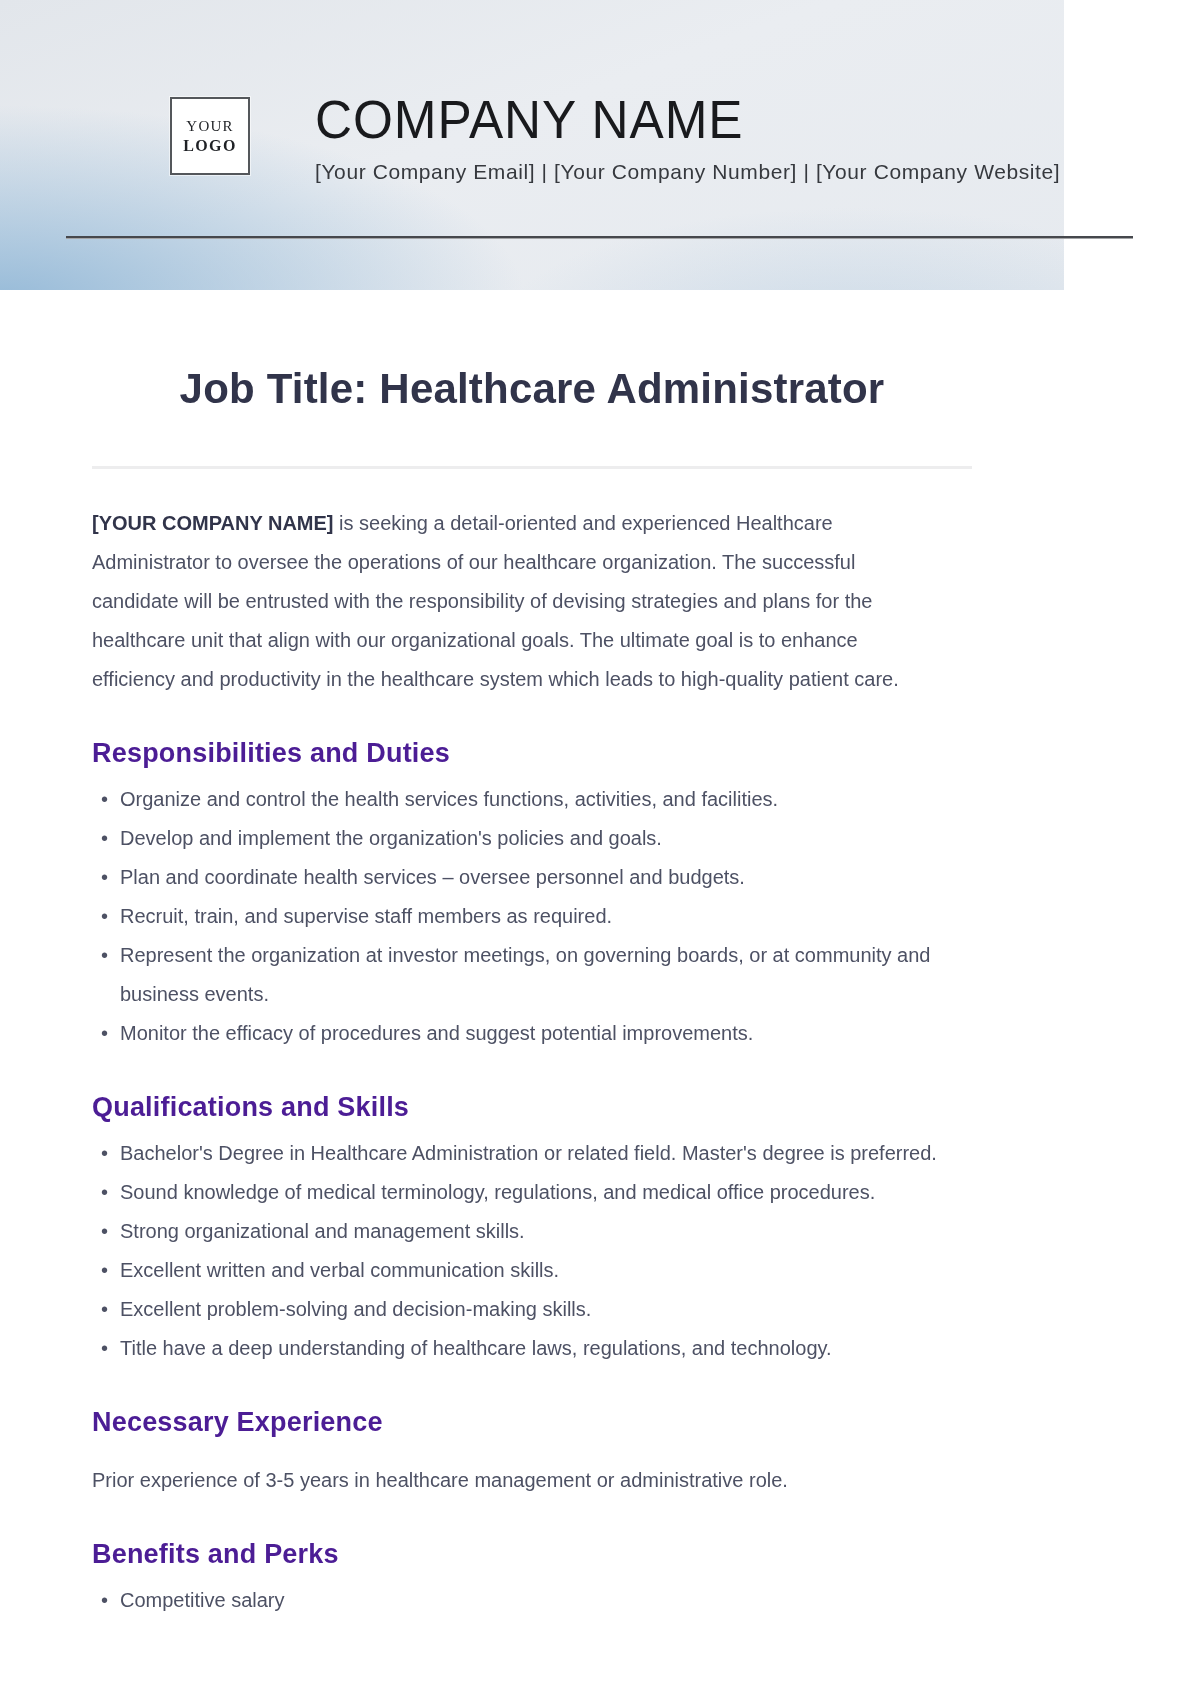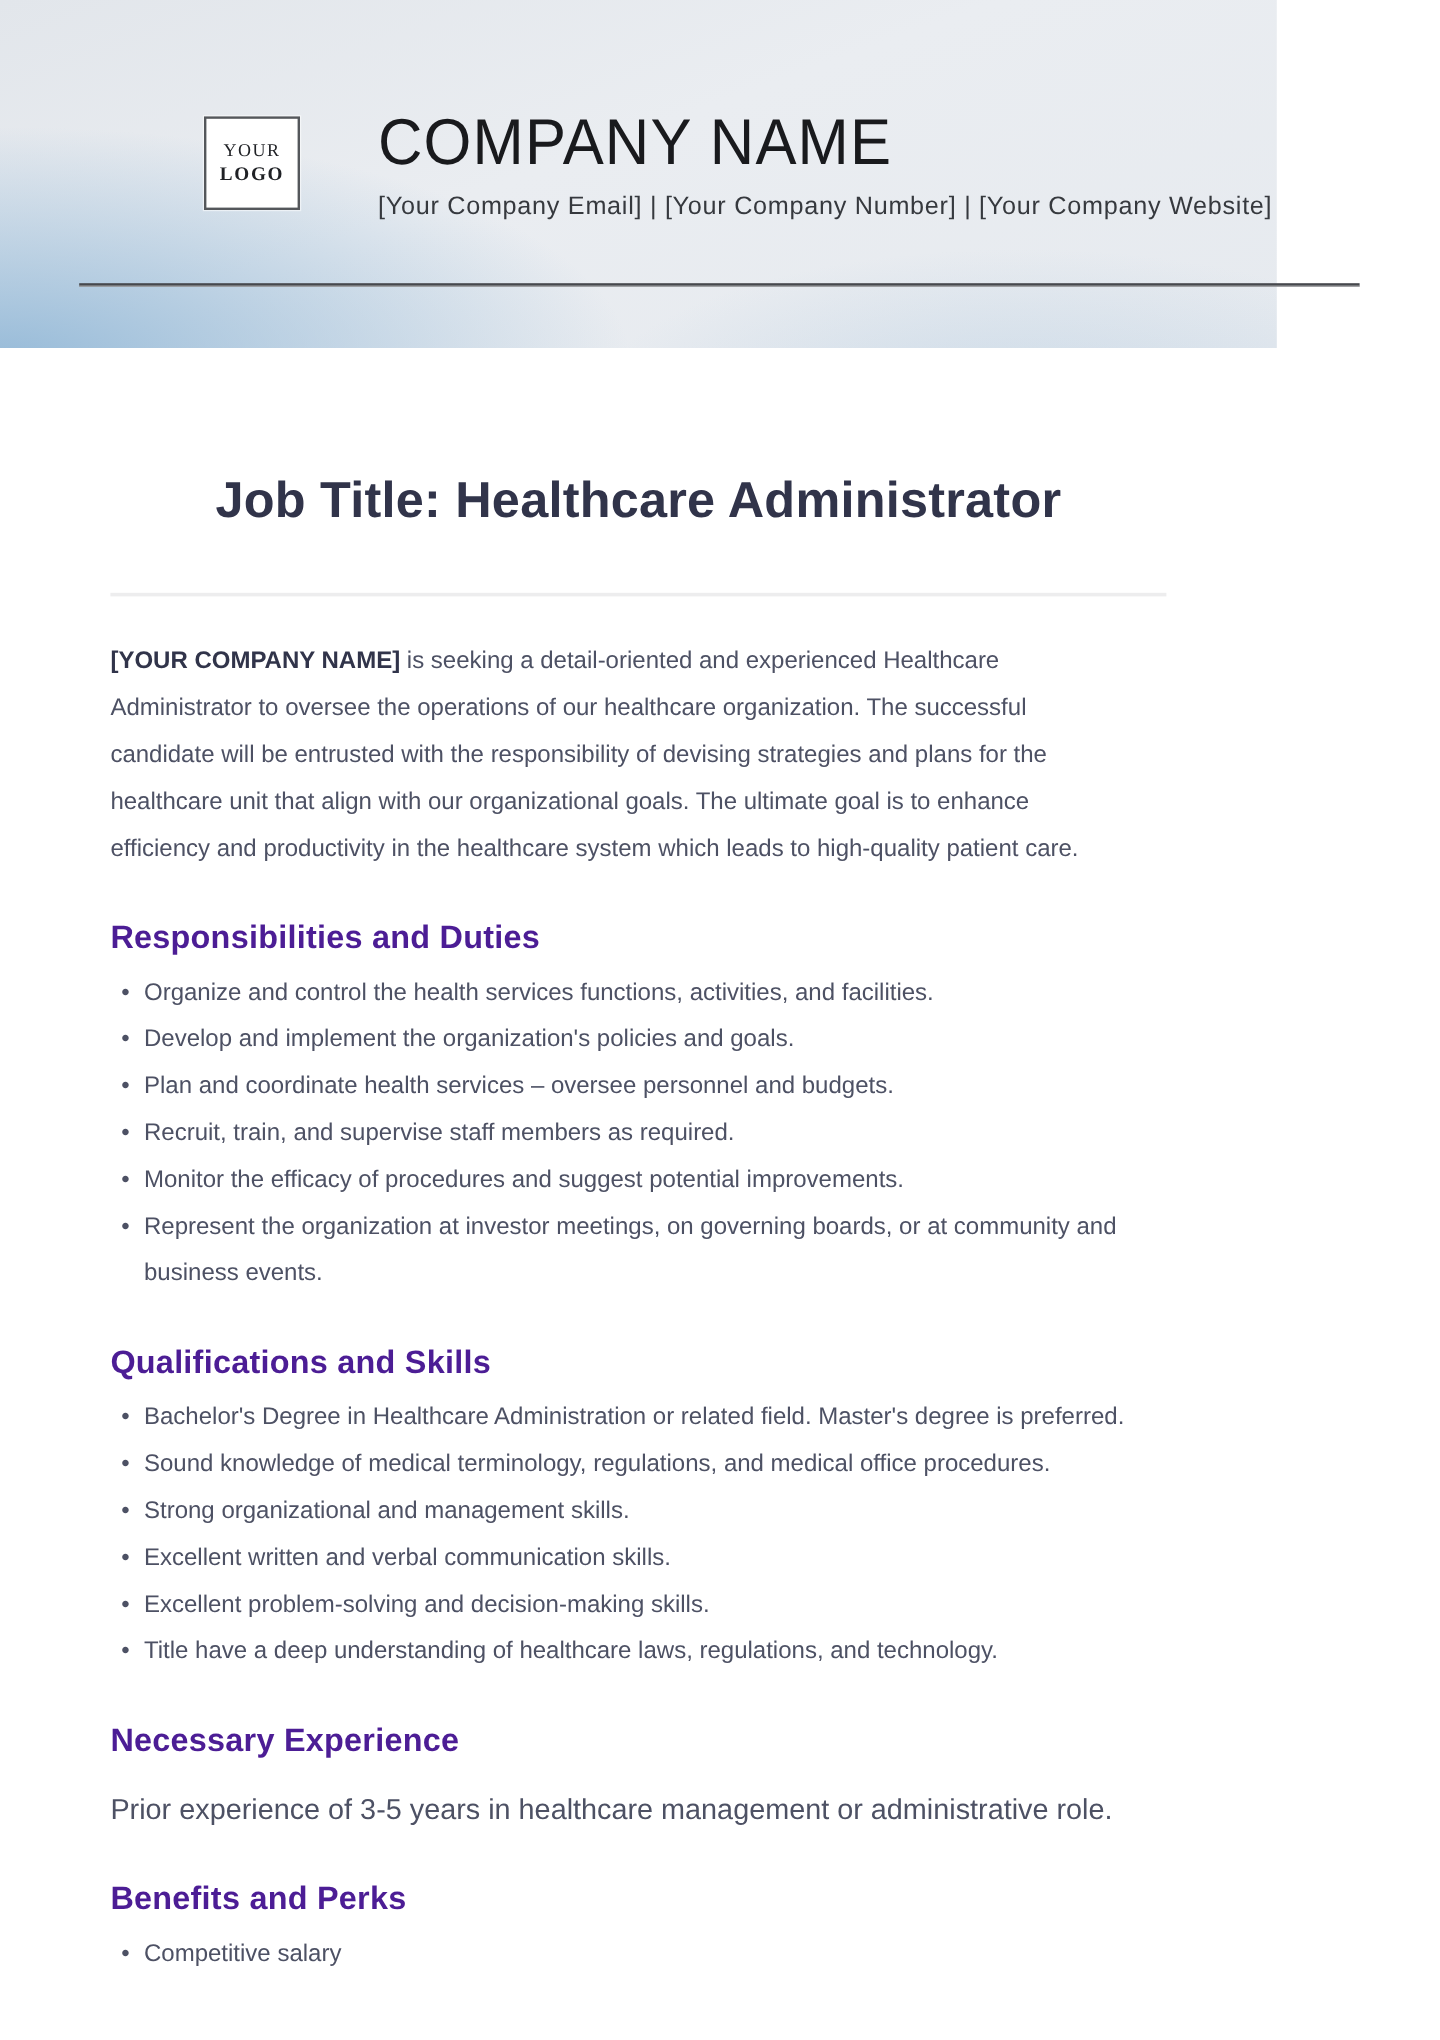--- a/index.html
+++ b/index.html
@@ -45,21 +45,21 @@
     white-space: nowrap;
   }
   .header-rule {
     position: absolute; left: 66px; top: 236px; width: 1067px; height: 2px;
     background: #46484d; border-bottom: 1px solid rgba(255,255,255,0.5);
   }
 
   
   .content { padding: 0 92px; }
   .doc-title {
-    margin: 0; padding-top: 102px; text-align: center;
+    margin: 0; padding-top: 74px; text-align: center;
     font-size: 42px; line-height: 1.2; font-weight: 700;
     color: #31344a; letter-spacing: 0.2px;
   }
   .title-divider { height: 3px; background: #ededee; margin-top: 52px; }
 
   .intro { margin: 35px 0 0; font-size: 20px; line-height: 39px; color: #4d5164; }
   .intro-line { display: block; white-space: nowrap; }
   .intro strong { color: #31344a; font-weight: 700; }
 
   .section-heading {
@@ -67,21 +67,21 @@
     color: #4c1d95; letter-spacing: 0.2px;
   }
   .bullet-list { margin: 0; padding: 0; list-style: none; max-width: 945px; }
   .bullet-list li {
     position: relative; padding-left: 28px;
     font-size: 20px; line-height: 39px; color: #4d5164;
   }
   .bullet-list li::before {
     content: "\2022"; position: absolute; left: 9px; top: 0; color: #4d5164;
   }
-  .section-para { margin: 22px 0 0; font-size: 24px; line-height: 39px; color: #4d5164; }
+  .section-para { margin: 22px 0 0; font-size: 20px; line-height: 39px; color: #4d5164; }
 </style>
 </head>
 <body>
 
 <div class="page">
 
   <div class="header">
     <div class="header-inner">
       <div class="logo-box">
         <span class="logo-your">YOUR</span>
@@ -107,22 +107,22 @@
       <span class="intro-line">healthcare unit that align with our organizational goals. The ultimate goal is to enhance</span>
       <span class="intro-line">efficiency and productivity in the healthcare system which leads to high-quality patient care.</span>
     </p>
 
     <h3 class="section-heading">Responsibilities and Duties</h3>
     <ul class="bullet-list">
       <li>Organize and control the health services functions, activities, and facilities.</li>
       <li>Develop and implement the organization's policies and goals.</li>
       <li>Plan and coordinate health services – oversee personnel and budgets.</li>
       <li>Recruit, train, and supervise staff members as required.</li>
+      <li>Represent the organization at investor meetings, on governing boards, or at community and business events.</li>
       <li>Monitor the efficacy of procedures and suggest potential improvements.</li>
-      <li>Represent the organization at investor meetings, on governing boards, or at community and business events.</li>
     </ul>
 
     <h3 class="section-heading">Qualifications and Skills</h3>
     <ul class="bullet-list">
       <li>Bachelor's Degree in Healthcare Administration or related field. Master's degree is preferred.</li>
       <li>Sound knowledge of medical terminology, regulations, and medical office procedures.</li>
       <li>Strong organizational and management skills.</li>
       <li>Excellent written and verbal communication skills.</li>
       <li>Excellent problem-solving and decision-making skills.</li>
       <li>Title have a deep understanding of healthcare laws, regulations, and technology.</li>

